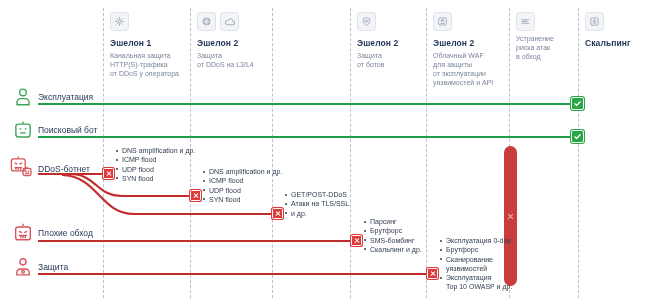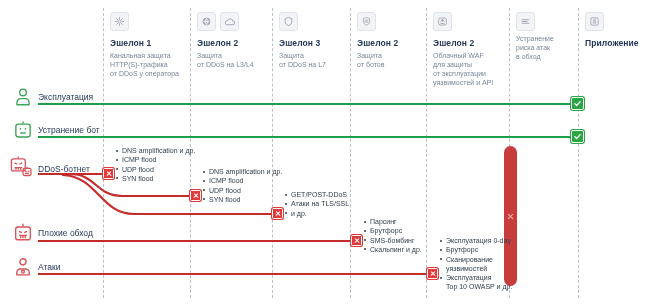--- a/index.html
+++ b/index.html
@@ -143,32 +143,20 @@
         <svg width="12" height="12" viewBox="0 0 24 24" fill="none" stroke="currentColor" stroke-width="1.6" stroke-linejoin="round">
           <path d="M6.2 17.5h11.2a3.6 3.6 0 0 0 .4-7.2 5.2 5.2 0 0 0-10-1.4 3.9 3.9 0 0 0-1.6 8.6z"></path>
         </svg>
       </div>
     </div>
     <div class="col-title" style="white-space:pre-line;">Эшелон 2</div>
     <div class="col-sub" style="white-space:pre-line;">Защита
 от DDoS на L3/L4</div>
   </div>
 
-  <div class="col-head" style="left:279px; width:68px;">
-    <div class="icon-row">
-      <div class="hicon">
-        <svg width="11" height="11" viewBox="0 0 24 24" fill="none" stroke="currentColor" stroke-width="1.7" stroke-linejoin="round">
-          <path d="M12 3.2l7.2 2.6v6.4c0 4.4-3 7.4-7.2 8.6-4.2-1.2-7.2-4.2-7.2-8.6V5.8z"></path>
-        </svg>
-      </div>
-    </div>
-    <div class="col-title" style="white-space:pre-line;">Эшелон 3</div>
-    <div class="col-sub" style="white-space:pre-line;">Защита
-от DDoS на L7</div>
-  </div>
 
   <div class="col-head" style="left:357px; width:66px;">
     <div class="icon-row">
       <div class="hicon">
         <svg width="11" height="11" viewBox="0 0 24 24" fill="none" stroke="currentColor" stroke-width="1.5" stroke-linejoin="round">
           <path d="M12 3.4l6.8 2.4v6c0 4.2-2.8 7-6.8 8.2-4-1.2-6.8-4-6.8-8.2v-6z"></path>
           <rect x="8.4" y="8.6" width="7.2" height="5.6" rx="1.4" fill="currentColor" opacity="0.5"></rect>
           <circle cx="10.3" cy="11.2" r="0.8" fill="#fff" stroke="none"></circle>
           <circle cx="13.7" cy="11.2" r="0.8" fill="#fff" stroke="none"></circle>
         </svg>
@@ -213,21 +201,21 @@
   <div class="col-head" style="left:585px; width:62px;">
     <div class="icon-row">
       <div class="hicon">
         <svg width="11" height="11" viewBox="0 0 24 24" fill="none" stroke="currentColor" stroke-width="1.6" stroke-linejoin="round">
           <rect x="4" y="4" width="16" height="16" rx="2.6"></rect>
           <rect x="8.6" y="11" width="6.8" height="5.4" rx="1.2" fill="currentColor" opacity="0.45"></rect>
           <path d="M10 11V9.4a2 2 0 0 1 4 0V11"></path>
         </svg>
       </div>
     </div>
-    <div class="col-title" style="white-space:pre-line;">Приложение</div>
+    <div class="col-title" style="white-space:pre-line;">Скальпинг</div>
     <div class="col-sub" style="white-space:pre-line;"></div>
   </div>
 
   <div class="actor-icon" style="left:12px; top:86px;">
     <svg width="22" height="22" viewBox="0 0 24 24" fill="none" stroke="currentColor" stroke-width="1.5" stroke-linejoin="round">
       <circle cx="12" cy="7" r="3.6"></circle>
       <path d="M5.4 20.4v-2.6a4 4 0 0 1 4-4h5.2a4 4 0 0 1 4 4v2.6z"></path>
     </svg>
   </div>
   <div class="actor-icon" style="left:12px; top:119px;">
@@ -261,24 +249,24 @@
   </div>
   <div class="actor-icon bad" style="left:12px; top:256px;">
     <svg width="22" height="22" viewBox="0 0 24 24" fill="none" stroke="currentColor" stroke-width="1.5" stroke-linejoin="round">
       <circle cx="12" cy="6.4" r="3.4"></circle>
       <path d="M5.2 20.6v-2.4a4 4 0 0 1 4-4h5.6a4 4 0 0 1 4 4v2.4z"></path>
       <circle cx="12" cy="17.2" r="1.5"></circle>
     </svg>
   </div>
 
   <div class="actor-label" style="left:38px; top:92px;">Эксплуатация</div>
-  <div class="actor-label" style="left:38px; top:125px;">Устранение бот</div>
+  <div class="actor-label" style="left:38px; top:125px;">Поисковый бот</div>
   <div class="actor-label" style="left:38px; top:164px;text-align:right;">DDoS-ботнет</div>
   <div class="actor-label" style="left:38px; top:228px;">Плохие обход</div>
-  <div class="actor-label" style="left:38px; top:262px;">Атаки</div>
+  <div class="actor-label" style="left:38px; top:262px;">Защита</div>
 
   <svg class="flow" viewBox="0 0 650 306">
 
     <path d="M38 104 H 574" stroke="#1f9e4a" stroke-width="2.2" fill="none"></path>
     <path d="M38 137 H 574" stroke="#1f9e4a" stroke-width="2.2" fill="none"></path>
 
     <path d="M38 174 H 108" stroke="#c42b2b" stroke-width="2.2" fill="none"></path>
     <path d="M70 174 C 96 174 96 196 122 196 H 196" stroke="#c42b2b" stroke-width="2.2" fill="none"></path>
     <path d="M62 175 C 98 176 100 214 134 214 H 278" stroke="#c42b2b" stroke-width="2.2" fill="none"></path>
 

